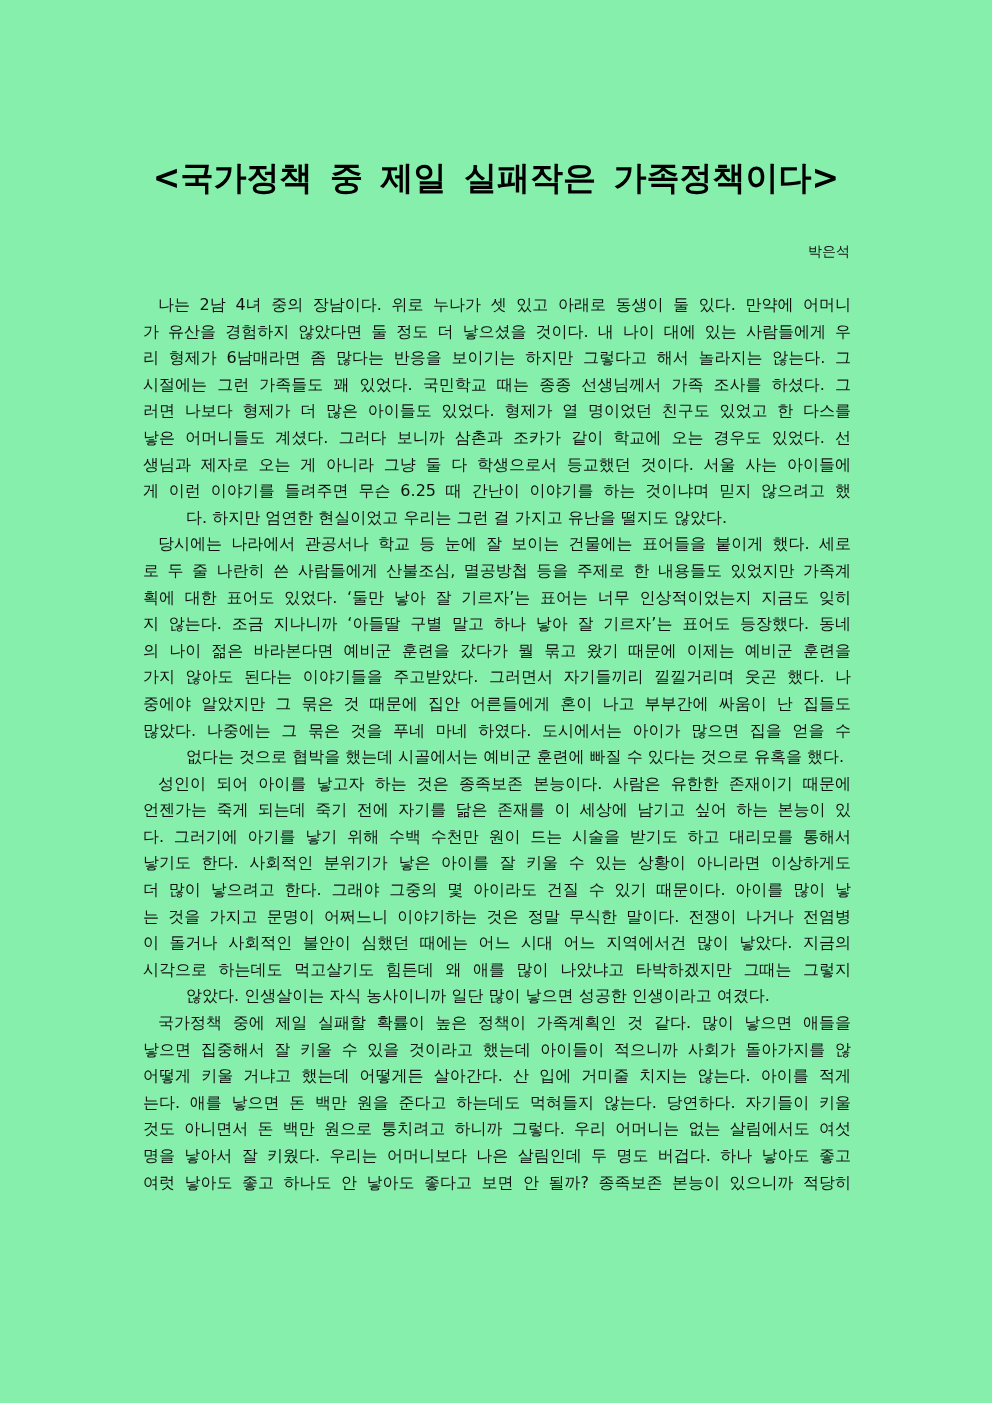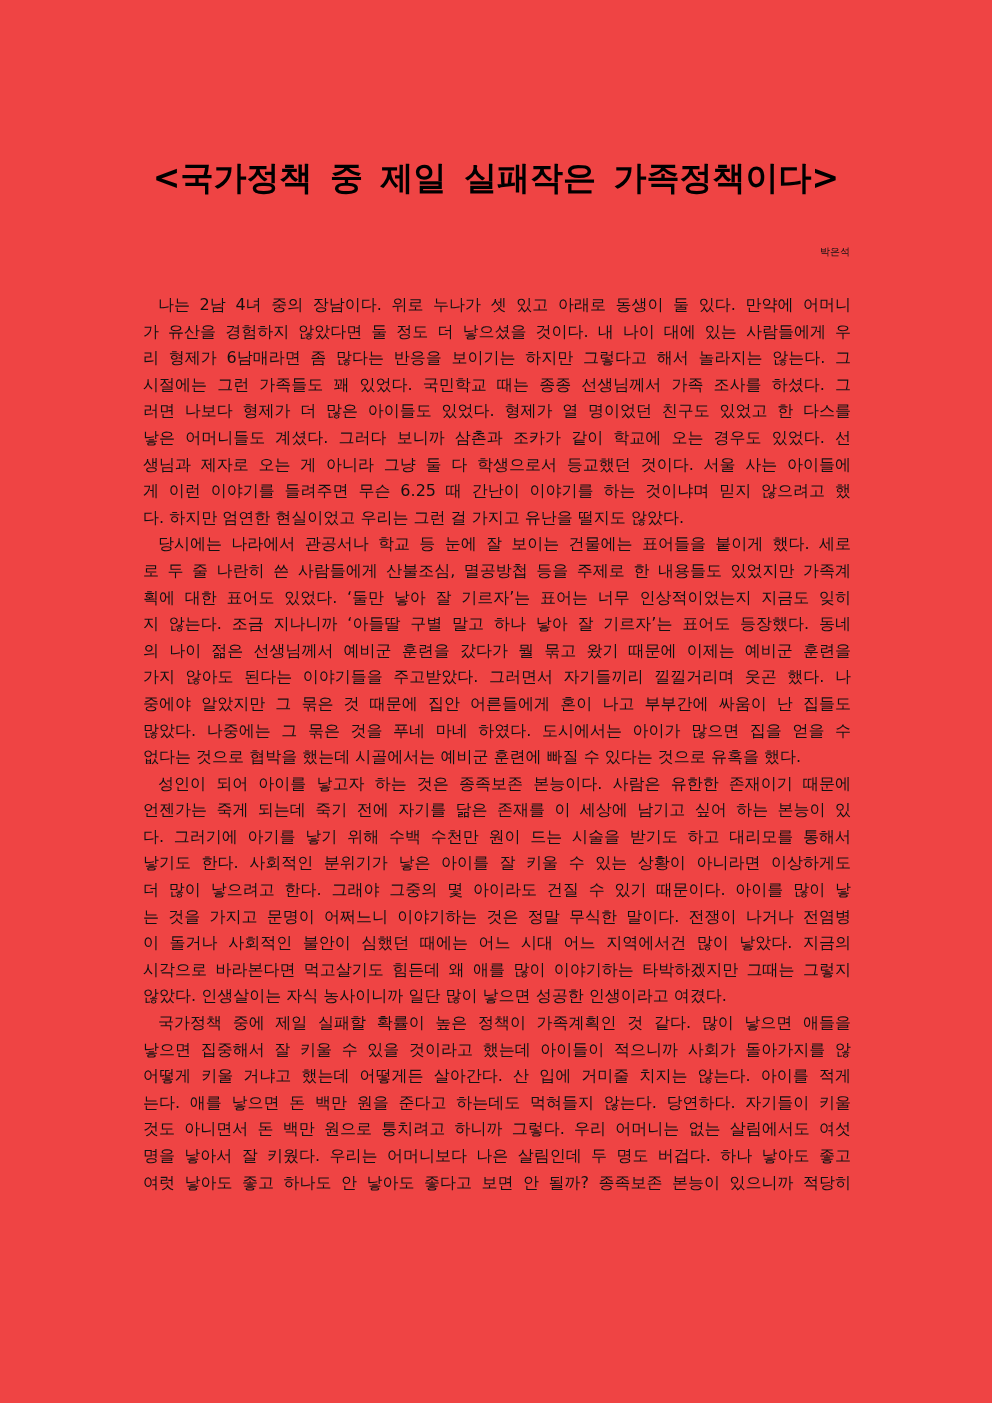--- a/index.html
+++ b/index.html
@@ -14,21 +14,21 @@
       overflow: hidden;
       color: #111111;
       font-family: "DejaVu Sans", sans-serif;
     }
     .page {
       position: absolute;
       left: 0;
       top: 0;
       width: 992px;
       height: 1403px;
-      background: #ef4444;
+      background: #86efac;
     }
     .title {
       position: absolute;
       left: 0;
       top: 156px;
       width: 992px;
       text-align: center;
       font-family: "DejaVu Sans", sans-serif;
       font-weight: bold;
       font-size: 33px;
@@ -36,21 +36,21 @@
       letter-spacing: 0px;
       word-spacing: 6px;
       color: #000000;
       white-space: nowrap;
     }
     .author {
       position: absolute;
       right: 142px;
       top: 242px;
       font-family: Liberation Serif, serif;
-      font-size: 10px;
+      font-size: 14px;
       line-height: 20px;
       color: #111111;
       white-space: nowrap;
     }
     .body {
       position: absolute;
       left: 143px;
       top: 292px;
       width: 708px;
     }
@@ -63,20 +63,21 @@
       text-align: justify;
       text-align-last: justify;
       overflow: hidden;
       color: #111111;
     }
     .line.indent {
       padding-left: 15px;
     }
     .line.last {
       text-align-last: left;
+      margin-left: 43px;
     }
   </style>
 </head>
 <body>
 
 <div class="page">
   <div class="title">&lt;국가정책 중 제일 실패작은 가족정책이다&gt;</div>
   <div class="author">박은석</div>
 
   <div class="body">
@@ -91,36 +92,36 @@
       <span class="line">생님과 제자로 오는 게 아니라 그냥 둘 다 학생으로서 등교했던 것이다. 서울 사는 아이들에</span>
       <span class="line">게 이런 이야기를 들려주면 무슨 6.25 때 간난이 이야기를 하는 것이냐며 믿지 않으려고 했</span>
       <span class="line last">다. 하지만 엄연한 현실이었고 우리는 그런 걸 가지고 유난을 떨지도 않았다.</span>
     </div>
 
     <div>
       <span class="line indent">당시에는 나라에서 관공서나 학교 등 눈에 잘 보이는 건물에는 표어들을 붙이게 했다. 세로</span>
       <span class="line">로 두 줄 나란히 쓴 사람들에게 산불조심, 멸공방첩 등을 주제로 한 내용들도 있었지만 가족계</span>
       <span class="line">획에 대한 표어도 있었다. ‘둘만 낳아 잘 기르자’는 표어는 너무 인상적이었는지 지금도 잊히</span>
       <span class="line">지 않는다. 조금 지나니까 ‘아들딸 구별 말고 하나 낳아 잘 기르자’는 표어도 등장했다. 동네</span>
-      <span class="line">의 나이 젊은 선생님께서 예비군 훈련을 갔다가 뭘 묶고 왔기 때문에 이제는 예비군 훈련을</span>
+      <span class="line">의 나이 젊은 바라본다면 예비군 훈련을 갔다가 뭘 묶고 왔기 때문에 이제는 예비군 훈련을</span>
       <span class="line">가지 않아도 된다는 이야기들을 주고받았다. 그러면서 자기들끼리 낄낄거리며 웃곤 했다. 나</span>
       <span class="line">중에야 알았지만 그 묶은 것 때문에 집안 어른들에게 혼이 나고 부부간에 싸움이 난 집들도</span>
       <span class="line">많았다. 나중에는 그 묶은 것을 푸네 마네 하였다. 도시에서는 아이가 많으면 집을 얻을 수</span>
       <span class="line last">없다는 것으로 협박을 했는데 시골에서는 예비군 훈련에 빠질 수 있다는 것으로 유혹을 했다.</span>
     </div>
 
     <div>
       <span class="line indent">성인이 되어 아이를 낳고자 하는 것은 종족보존 본능이다. 사람은 유한한 존재이기 때문에</span>
       <span class="line">언젠가는 죽게 되는데 죽기 전에 자기를 닮은 존재를 이 세상에 남기고 싶어 하는 본능이 있</span>
       <span class="line">다. 그러기에 아기를 낳기 위해 수백 수천만 원이 드는 시술을 받기도 하고 대리모를 통해서</span>
       <span class="line">낳기도 한다. 사회적인 분위기가 낳은 아이를 잘 키울 수 있는 상황이 아니라면 이상하게도</span>
       <span class="line">더 많이 낳으려고 한다. 그래야 그중의 몇 아이라도 건질 수 있기 때문이다. 아이를 많이 낳</span>
       <span class="line">는 것을 가지고 문명이 어쩌느니 이야기하는 것은 정말 무식한 말이다. 전쟁이 나거나 전염병</span>
       <span class="line">이 돌거나 사회적인 불안이 심했던 때에는 어느 시대 어느 지역에서건 많이 낳았다. 지금의</span>
-      <span class="line">시각으로 바라본다면 먹고살기도 힘든데 왜 애를 많이 이야기하는 타박하겠지만 그때는 그렇지</span>
+      <span class="line">시각으로 하는데도 먹고살기도 힘든데 왜 애를 많이 나았냐고 타박하겠지만 그때는 그렇지</span>
       <span class="line last">않았다. 인생살이는 자식 농사이니까 일단 많이 낳으면 성공한 인생이라고 여겼다.</span>
     </div>
 
     <div>
       <span class="line indent">국가정책 중에 제일 실패할 확률이 높은 정책이 가족계획인 것 같다. 많이 낳으면 애들을</span>
       <span class="line">낳으면 집중해서 잘 키울 수 있을 것이라고 했는데 아이들이 적으니까 사회가 돌아가지를 않</span>
       <span class="line">어떻게 키울 거냐고 했는데 어떻게든 살아간다. 산 입에 거미줄 치지는 않는다. 아이를 적게</span>
       <span class="line">는다. 애를 낳으면 돈 백만 원을 준다고 하는데도 먹혀들지 않는다. 당연하다. 자기들이 키울</span>
       <span class="line">것도 아니면서 돈 백만 원으로 퉁치려고 하니까 그렇다. 우리 어머니는 없는 살림에서도 여섯</span>
       <span class="line">명을 낳아서 잘 키웠다. 우리는 어머니보다 나은 살림인데 두 명도 버겁다. 하나 낳아도 좋고</span>

